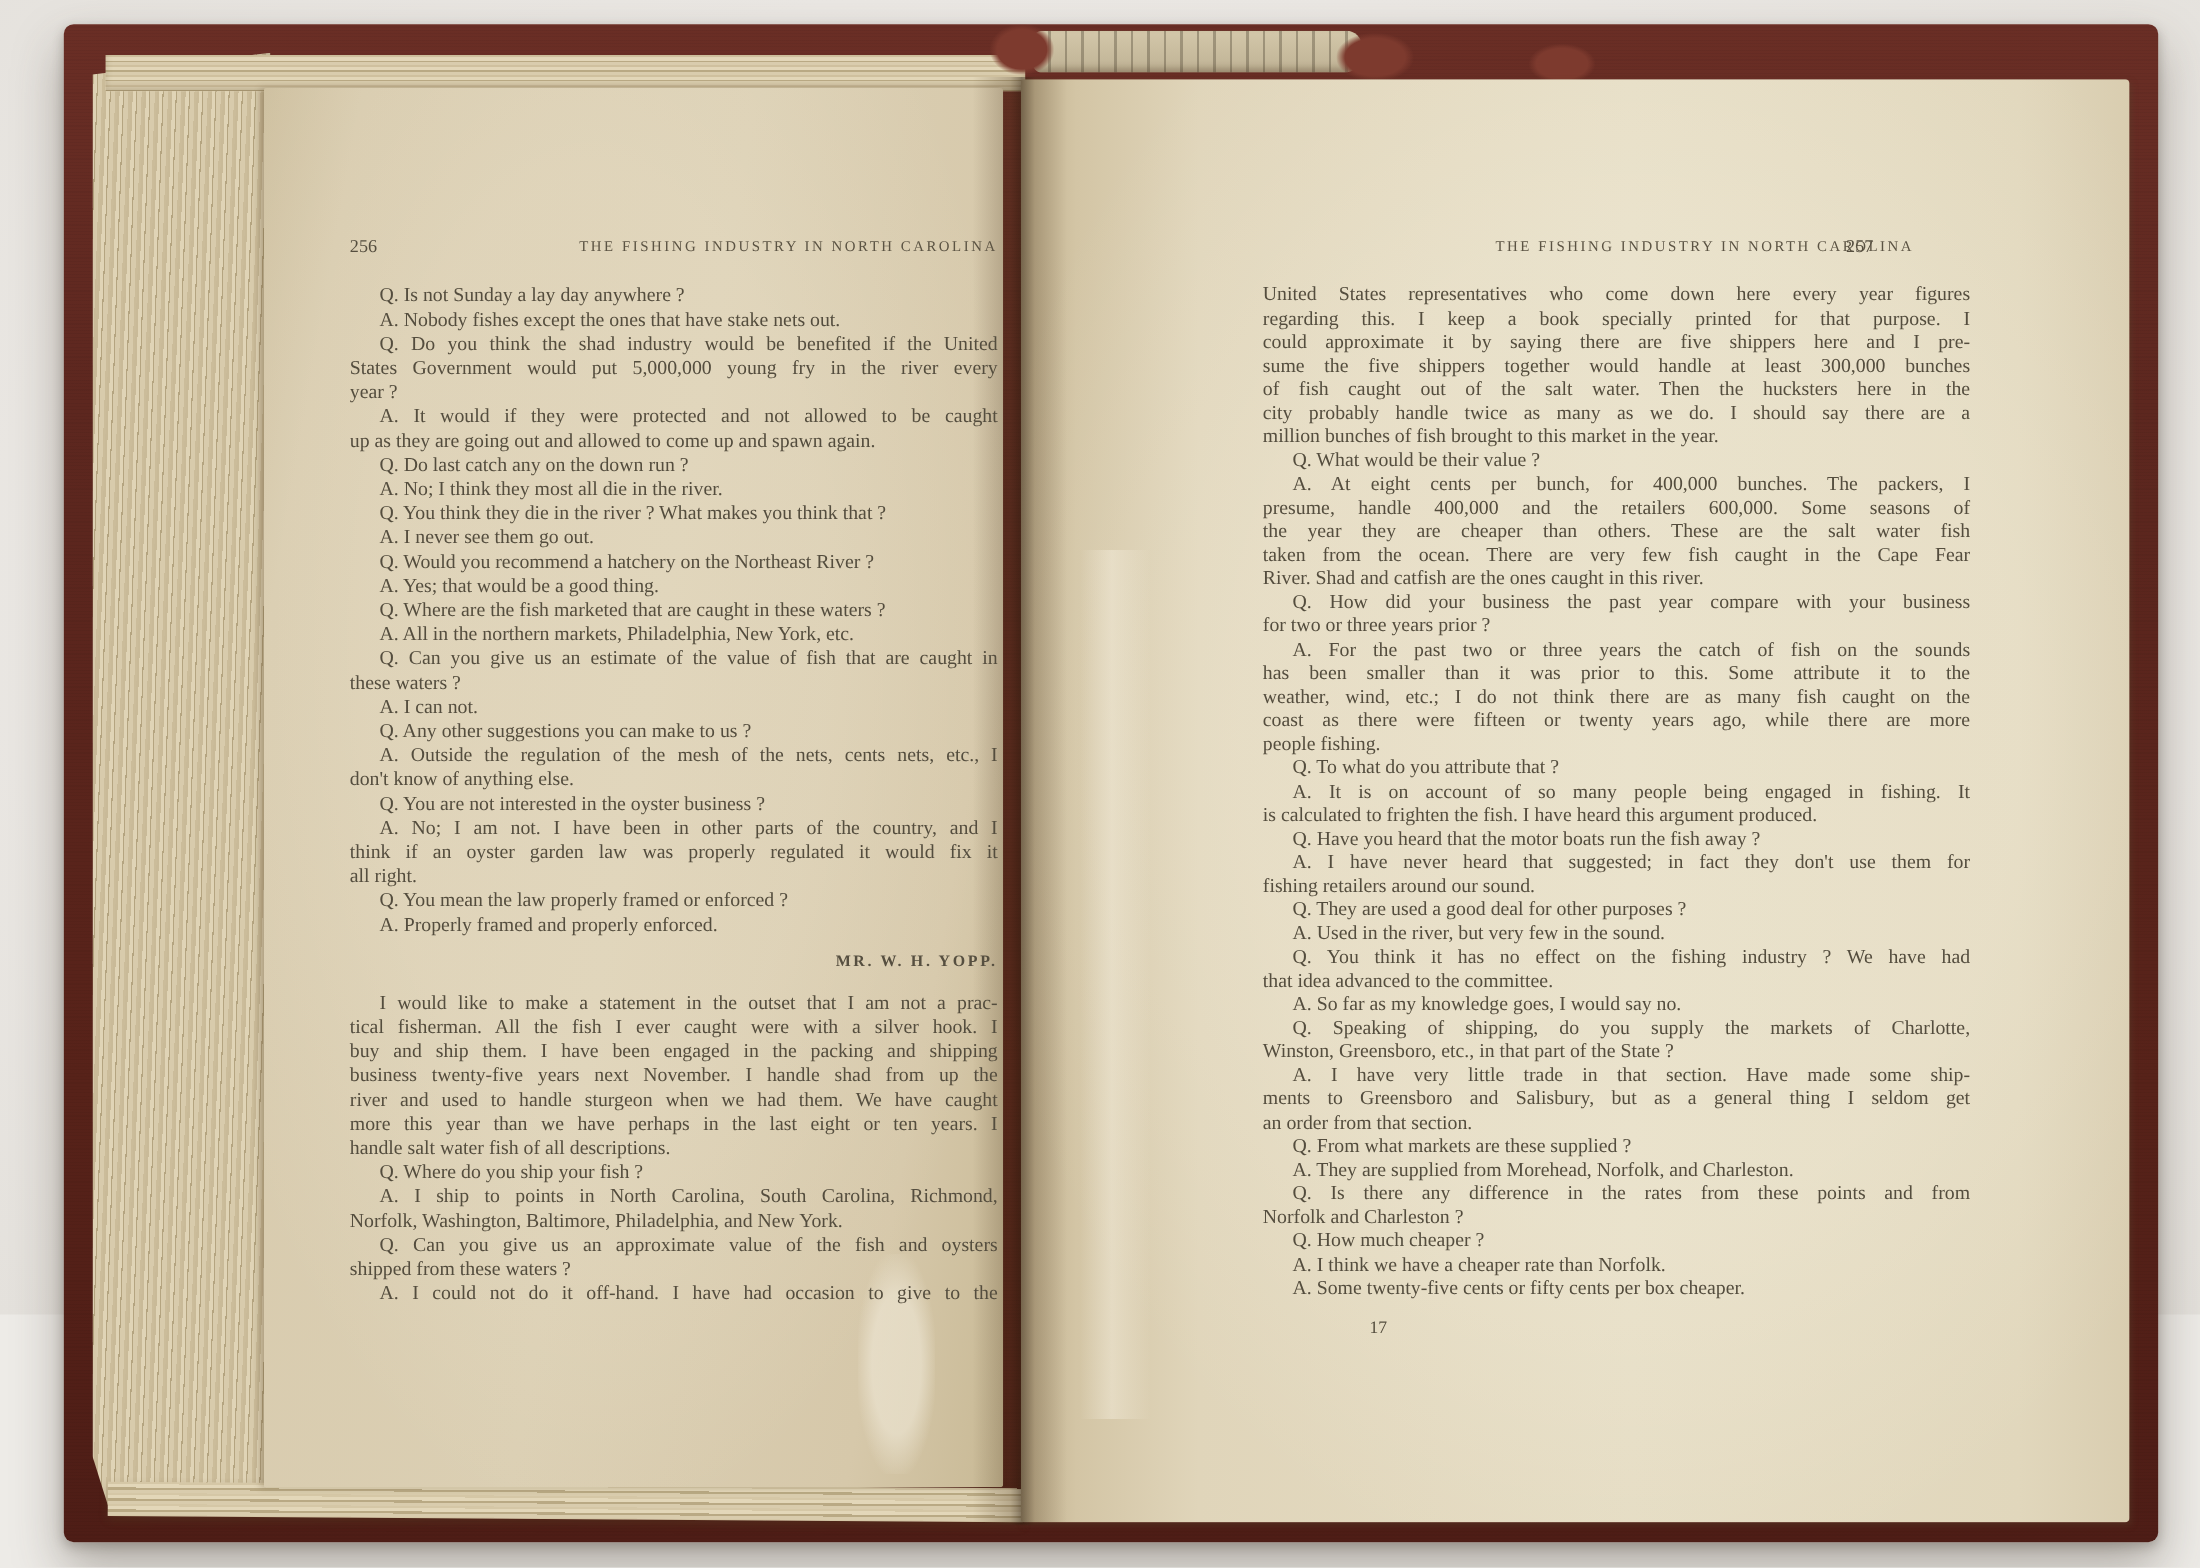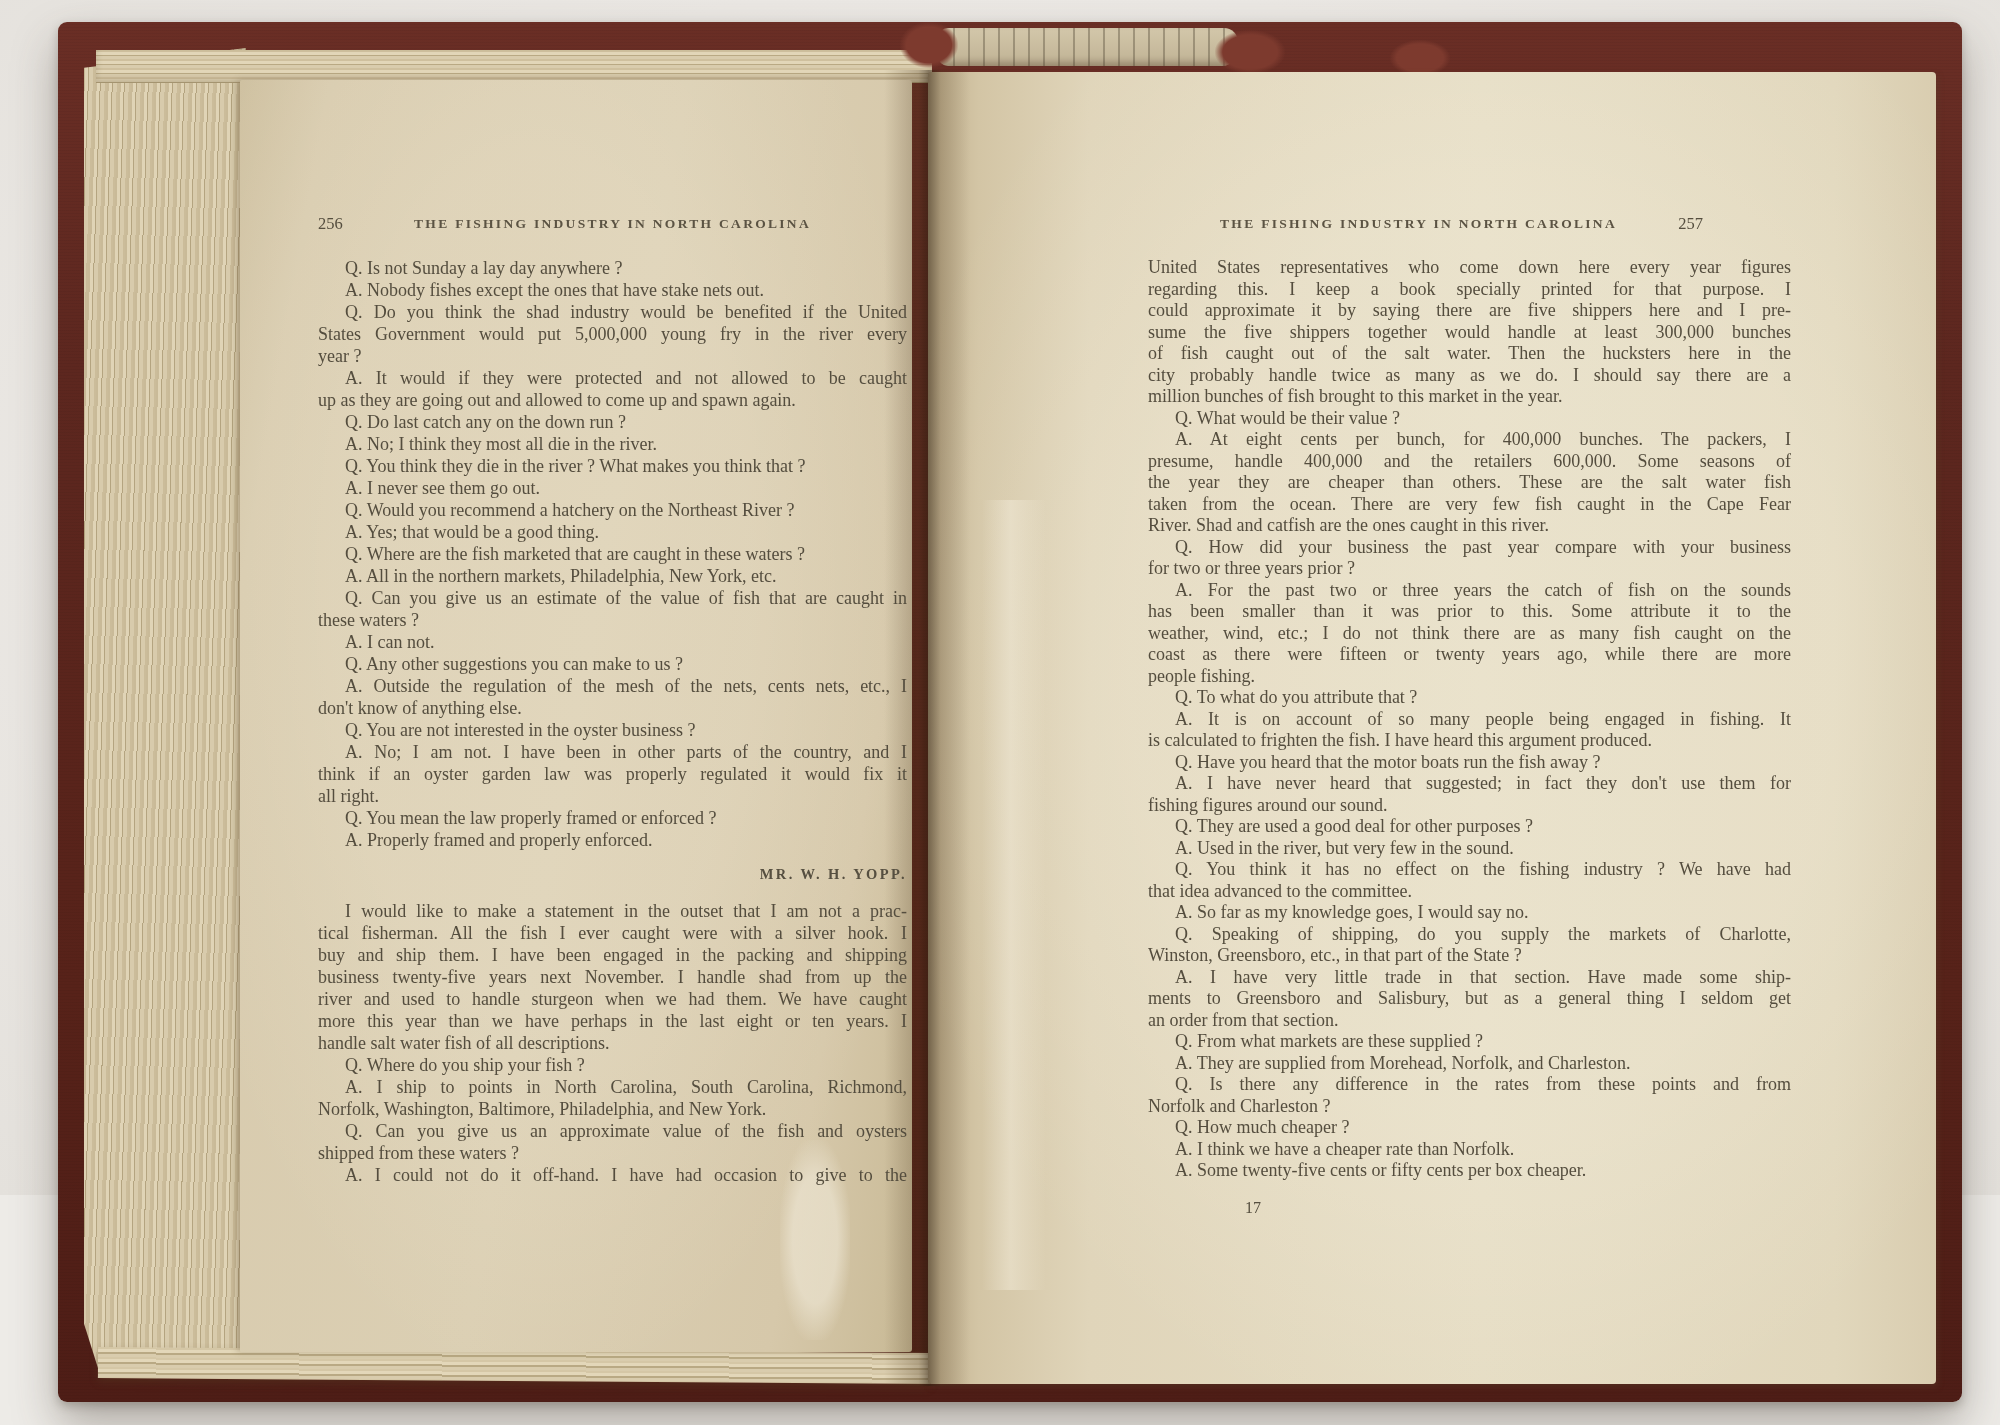--- a/index.html
+++ b/index.html
@@ -94,22 +94,22 @@
     pointer-events:none;
   }
 
   
   .content{position:absolute;z-index:10;color:#544d3e;}
   .content-left{left:318px;top:216px;width:589px;}
   .content-right{left:1148px;top:216px;width:643px;}
 
   .running-header{position:relative;height:20px;margin-bottom:21px;}
   .running-header .head{
-    display:block;text-align:center;
-    font-size:13.5px;letter-spacing:2.3px;font-weight:bold;color:#5b5343;
+    display:block;text-align:right;
+    font-size:13.5px;letter-spacing:2.3px;font-weight:normal;color:#5b5343;
   }
   .rh-right .head{transform:translateX(-51px);}
   .pagenum{position:absolute;top:-2px;font-size:16.5px;color:#554e3f;}
   .pn-left{left:0;}
   .pn-right{right:88px;}
 
   .line{
     font-size:18px;line-height:22px;
     color:#544d3e;
     text-rendering:optimizeLegibility;
@@ -223,21 +223,21 @@
         <div class="line indent just">A. For the past two or three years the catch of fish on the sounds</div>
         <div class="line just">has been smaller than it was prior to this.  Some attribute it to the</div>
         <div class="line just">weather, wind, etc.; I do not think there are as many fish caught on the</div>
         <div class="line just">coast as there were fifteen or twenty years ago, while there are more</div>
         <div class="line">people fishing.</div>
         <div class="line indent">Q. To what do you attribute that ?</div>
         <div class="line indent just">A. It is on account of so many people being engaged in fishing.  It</div>
         <div class="line">is calculated to frighten the fish.  I have heard this argument produced.</div>
         <div class="line indent">Q. Have you heard that the motor boats run the fish away ?</div>
         <div class="line indent just">A. I have never heard that suggested; in fact they don't use them for</div>
-        <div class="line">fishing figures around our sound.</div>
+        <div class="line">fishing retailers around our sound.</div>
         <div class="line indent">Q. They are used a good deal for other purposes ?</div>
         <div class="line indent">A. Used in the river, but very few in the sound.</div>
         <div class="line indent just">Q. You think it has no effect on the fishing industry ?  We have had</div>
         <div class="line">that idea advanced to the committee.</div>
         <div class="line indent">A. So far as my knowledge goes, I would say no.</div>
         <div class="line indent just">Q. Speaking of shipping, do you supply the markets of Charlotte,</div>
         <div class="line">Winston, Greensboro, etc., in that part of the State ?</div>
         <div class="line indent just">A. I have very little trade in that section.  Have made some ship-</div>
         <div class="line just">ments to Greensboro and Salisbury, but as a general thing I seldom get</div>
         <div class="line">an order from that section.</div>

